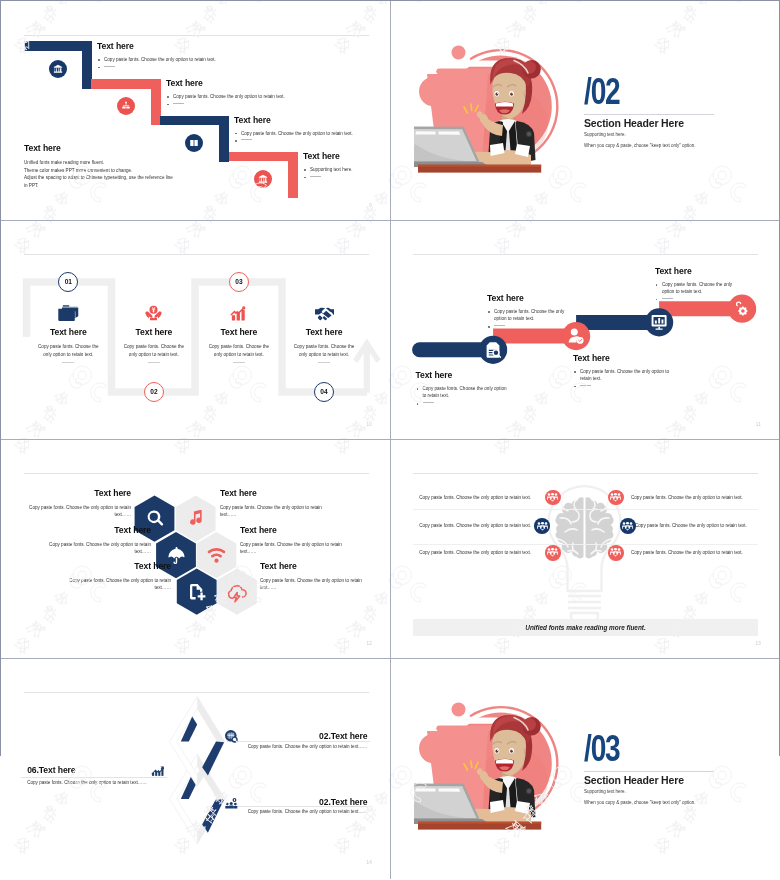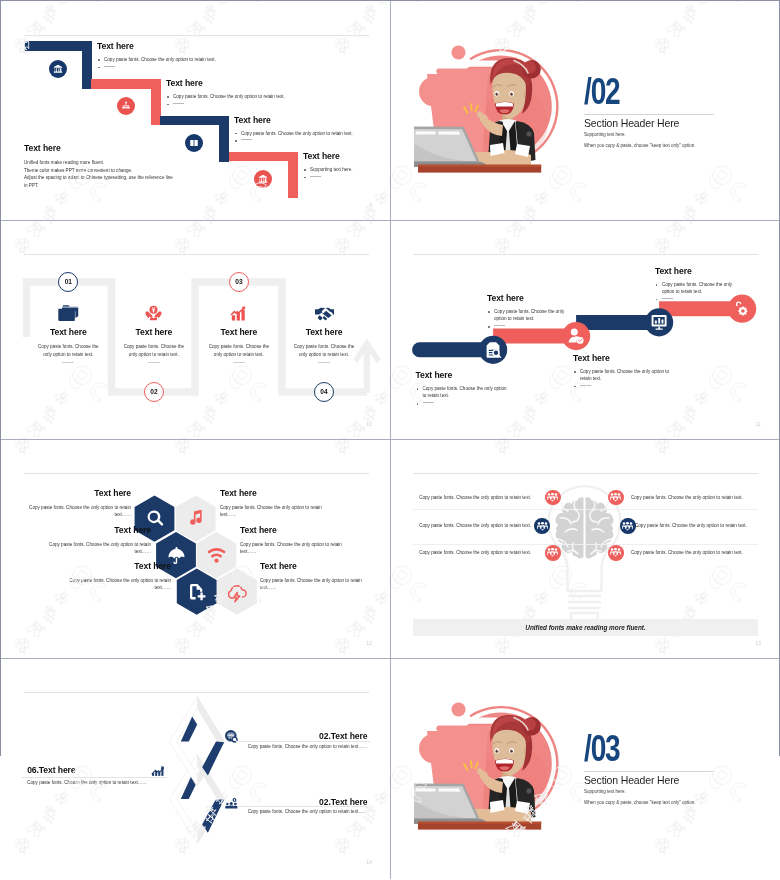--- a/index.html
+++ b/index.html
@@ -21,21 +21,21 @@
   .ic svg{display:block;}
   .th{position:absolute;font-weight:bold;font-size:8.6px;color:#111;letter-spacing:-.1px;}
   .bl{position:absolute;font-size:4.6px;color:#333;line-height:7.4px;}
   .bl .b{position:relative;padding-left:7px;}
   .bl .b:before{content:"";position:absolute;left:1px;top:3.3px;width:1.6px;height:1.6px;border-radius:50%;background:#666;}
   .dash{display:inline-block;width:11px;height:0;border-top:1px solid #b9b9bd;vertical-align:1.5px;}
   
   .illus{position:absolute;left:24px;top:43px;width:160px;height:135px;}
   .sh-num{position:absolute;left:194px;top:76px;font-size:36px;line-height:30px;font-weight:bold;color:#17467e;letter-spacing:-1.5px;transform:scale(.78,1.0);transform-origin:left top;white-space:nowrap;}
   .sh-rule{position:absolute;left:194px;top:112.5px;width:130px;height:1px;background:#d3d4d9;}
-  .sh-head{position:absolute;left:194px;top:116px;font-size:10.5px;font-weight:normal;color:#1f1f1f;letter-spacing:-.15px;text-align:center;}
+  .sh-head{position:absolute;left:194px;top:116px;font-size:10.5px;font-weight:bold;color:#1f1f1f;letter-spacing:-.15px;text-align:center;}
   .sh-sub{position:absolute;left:194px;top:131px;font-size:4.5px;color:#3a3a3a;}
   .sh-note{position:absolute;left:194px;top:142px;font-size:4.5px;color:#3a3a3a;}
   
   .s3bg{position:absolute;left:0;top:0;}
   .s3col{position:absolute;top:85px;width:85px;text-align:center;}
   .s3ic{height:16px;display:flex;align-items:center;justify-content:center;}
   .s3t{margin-top:7px;font-size:8.6px;font-weight:bold;color:#111;letter-spacing:-.1px;line-height:9px;}
   .s3b{margin-top:6px;font-size:4.6px;color:#333;line-height:8.1px;padding:0 10px;}
   .s3d{margin:3px auto 0;width:12px;height:0;border-top:1px solid #cfcfd3;}
   .s3bd{position:absolute;width:20px;height:20px;border-radius:50%;background:#fff;display:flex;align-items:center;justify-content:center;font-size:6.6px;font-weight:bold;color:#111;box-sizing:border-box;}

